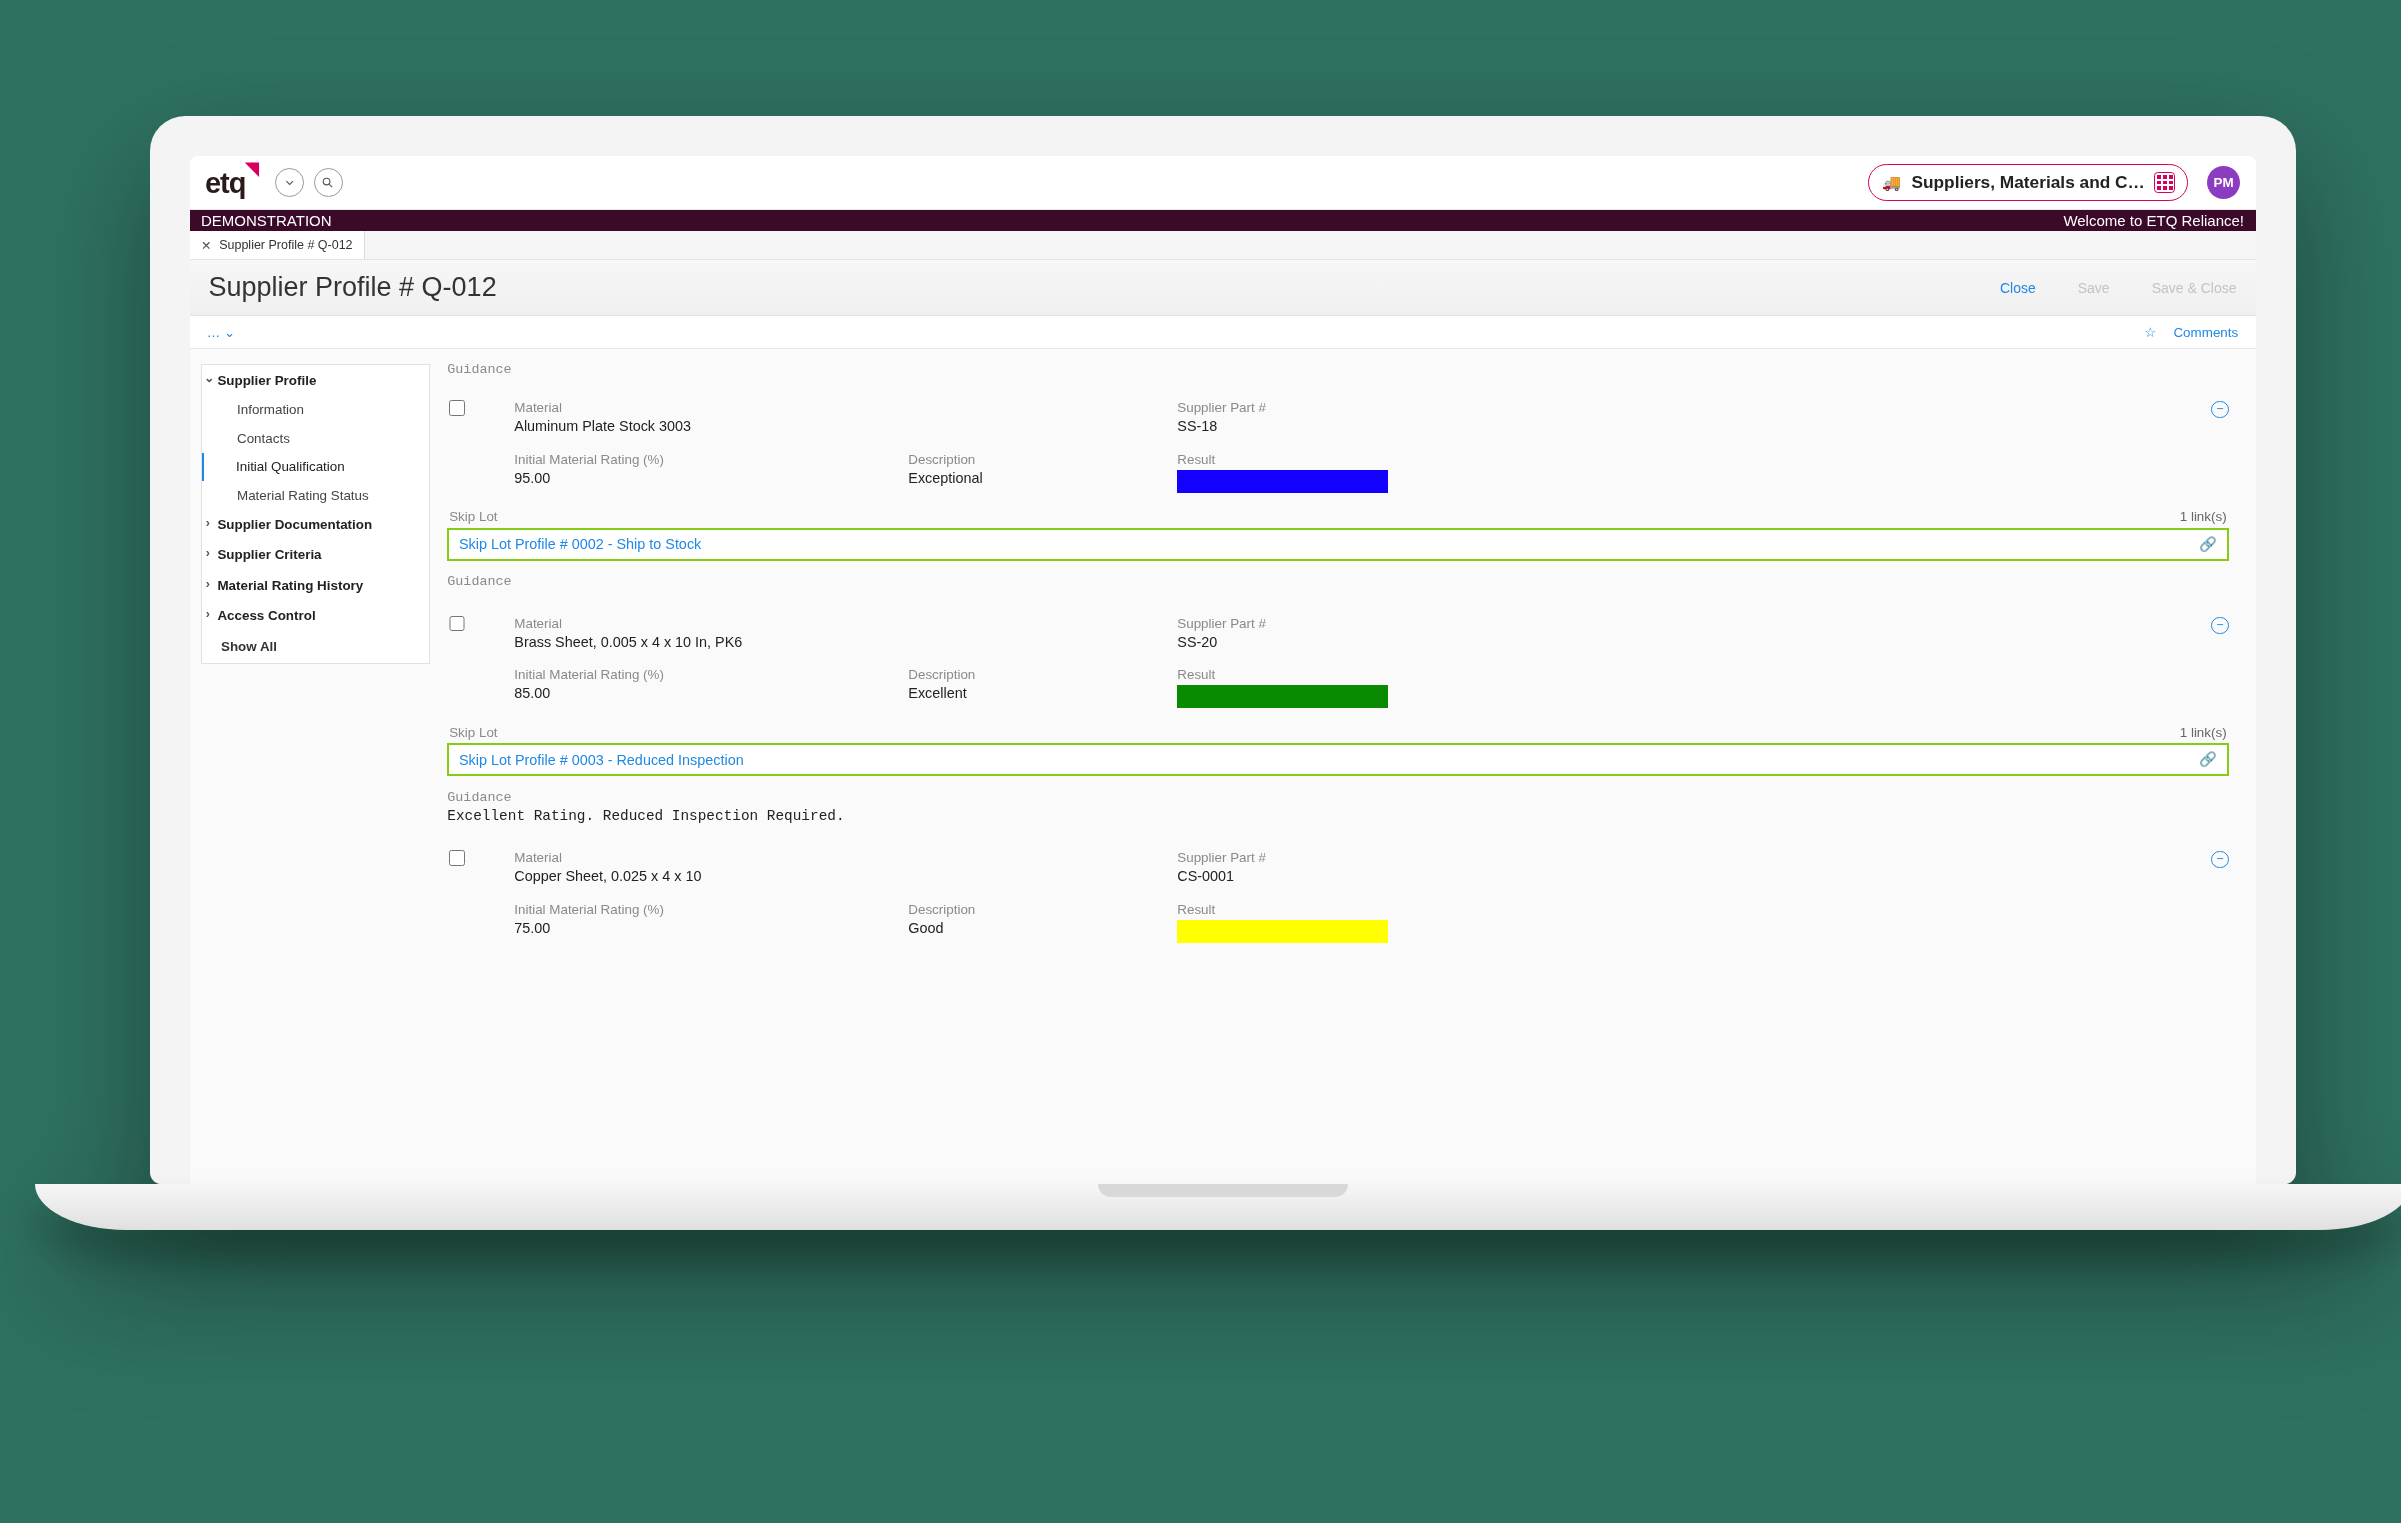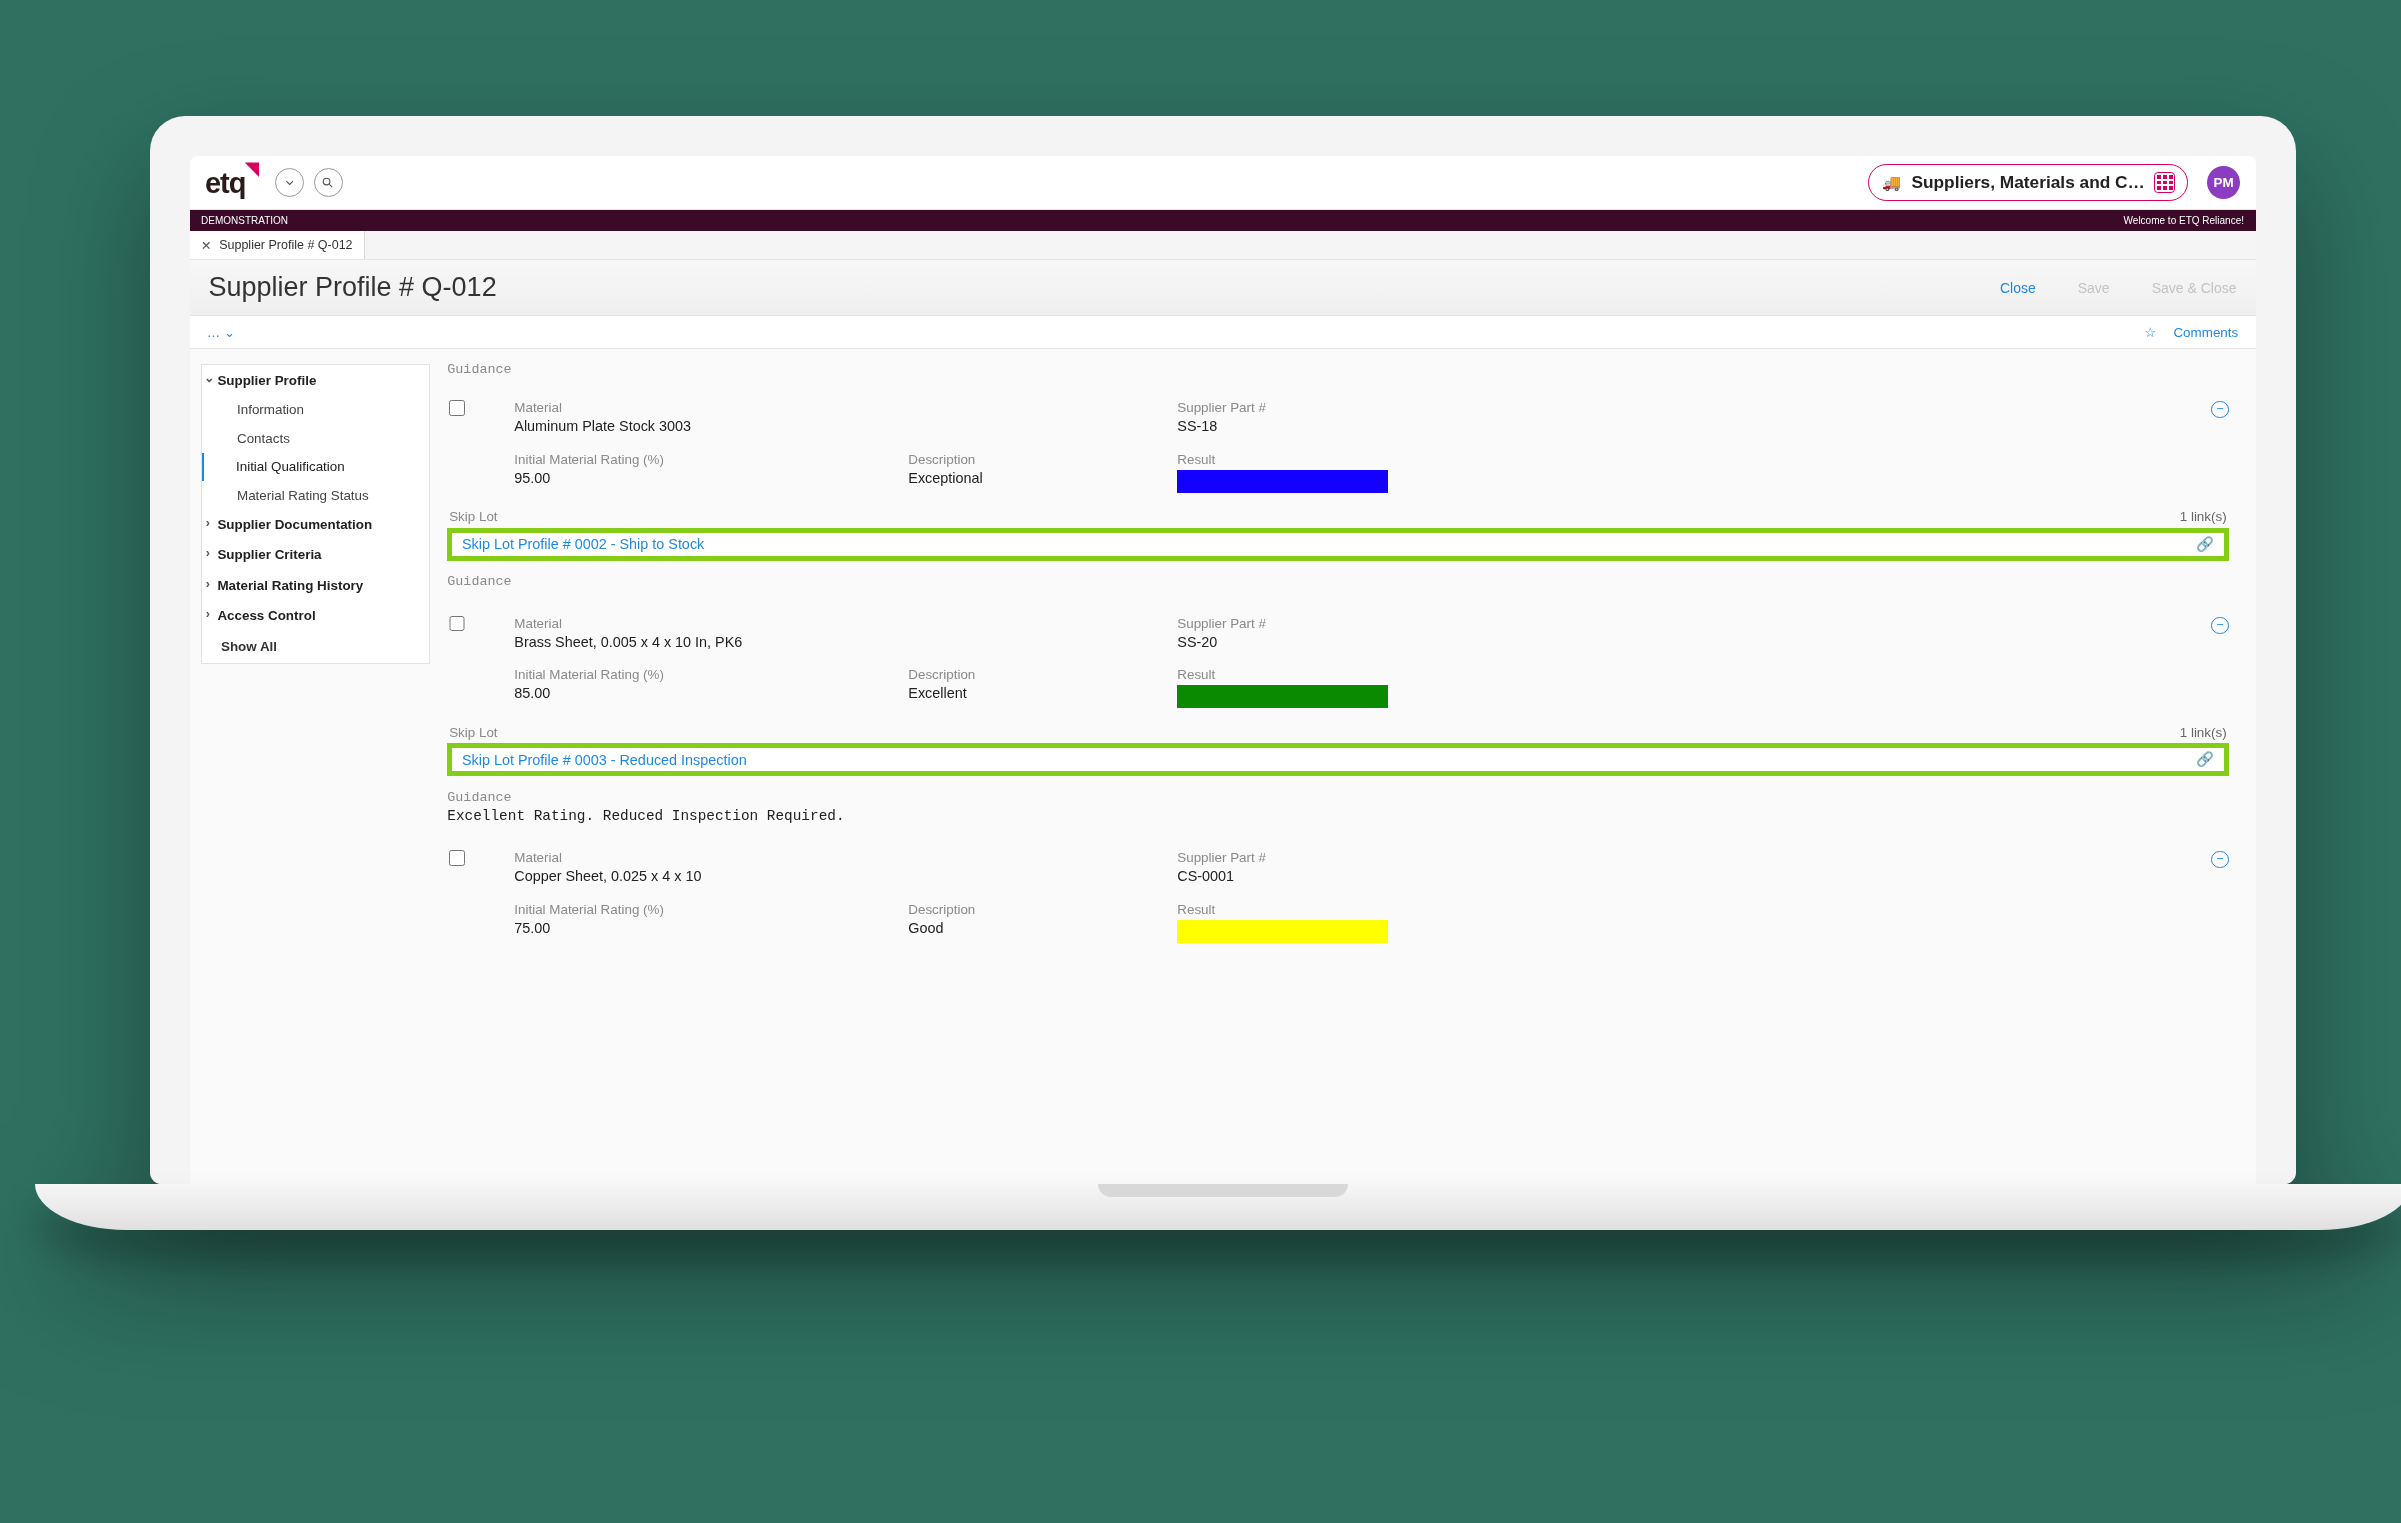--- a/index.html
+++ b/index.html
@@ -75,21 +75,21 @@
     display:grid; grid-template-columns:repeat(3,3.8px); grid-template-rows:repeat(3,3.8px);
     gap:1.9px; place-content:center;
   }
   .module-pill .grid-ic span{ background:#d8005f; width:3.8px; height:3.8px; }
   .avatar {
     width:33px; height:33px; border-radius:50%; background:#8c3cc0; color:#fff;
     display:flex; align-items:center; justify-content:center; font-size:13.4px; font-weight:700;
     margin-left:9.6px;
   }
   .demo-bar {
-    height:21px; background:#3a0a28; color:#fff; font-size:10px; display:flex;
+    height:21px; background:#3a0a28; color:#fff; font-size:15px; display:flex;
     align-items:center; padding:0 11.5px; justify-content:space-between;
   }
   .tab-strip {
     height:29px; background:#f5f5f5; border-bottom:1px solid #e4e4e4; display:flex; align-items:stretch;
   }
   .doc-tab {
     display:flex; align-items:center; gap:7.7px; padding:0 11.5px; font-size:12.5px; color:#333;
     border-right:1px solid #d9d9d9; background:#fff;
   }
   .doc-tab .x { font-size:12.5px; color:#555; cursor:pointer;}
@@ -145,21 +145,21 @@
   .circ-minus{
     width:17.3px; height:17.3px; border:1.5px solid #1e88e5; border-radius:50%;
     display:inline-flex; align-items:center; justify-content:center; color:#1e88e5;
     font-size:12.5px; line-height:1; cursor:pointer;
   }
   .result-swatch{ width:211px; height:23px; display:inline-block;}
   .skiplot-row{ margin-top:13.4px;}
   .skiplot-head{ display:flex; font-size:13.4px; color:#8a8a8a; padding:0 1.9px;}
   .skiplot-head .links{ margin-left:auto; color:#666;}
   .skiplot-box{
-    margin-top:3.8px; border:5px solid #84cc16; background:#fff; height:33px;
+    margin-top:3.8px; border:2px solid #84cc16; background:#fff; height:33px;
     display:flex; align-items:center; padding:0 9.6px; gap:11.5px;
   }
   .skiplot-box a{ color:#1e88e5; text-decoration:none; font-size:14.4px;}
   .skiplot-box .link-ic{ margin-left:auto; color:#444;}
   
   .c-blue{ background:#1400ff;}
   .c-green{ background:#0a8a00;}
   .c-yellow{ background:#ffff00;}
 </style>
 </head>

